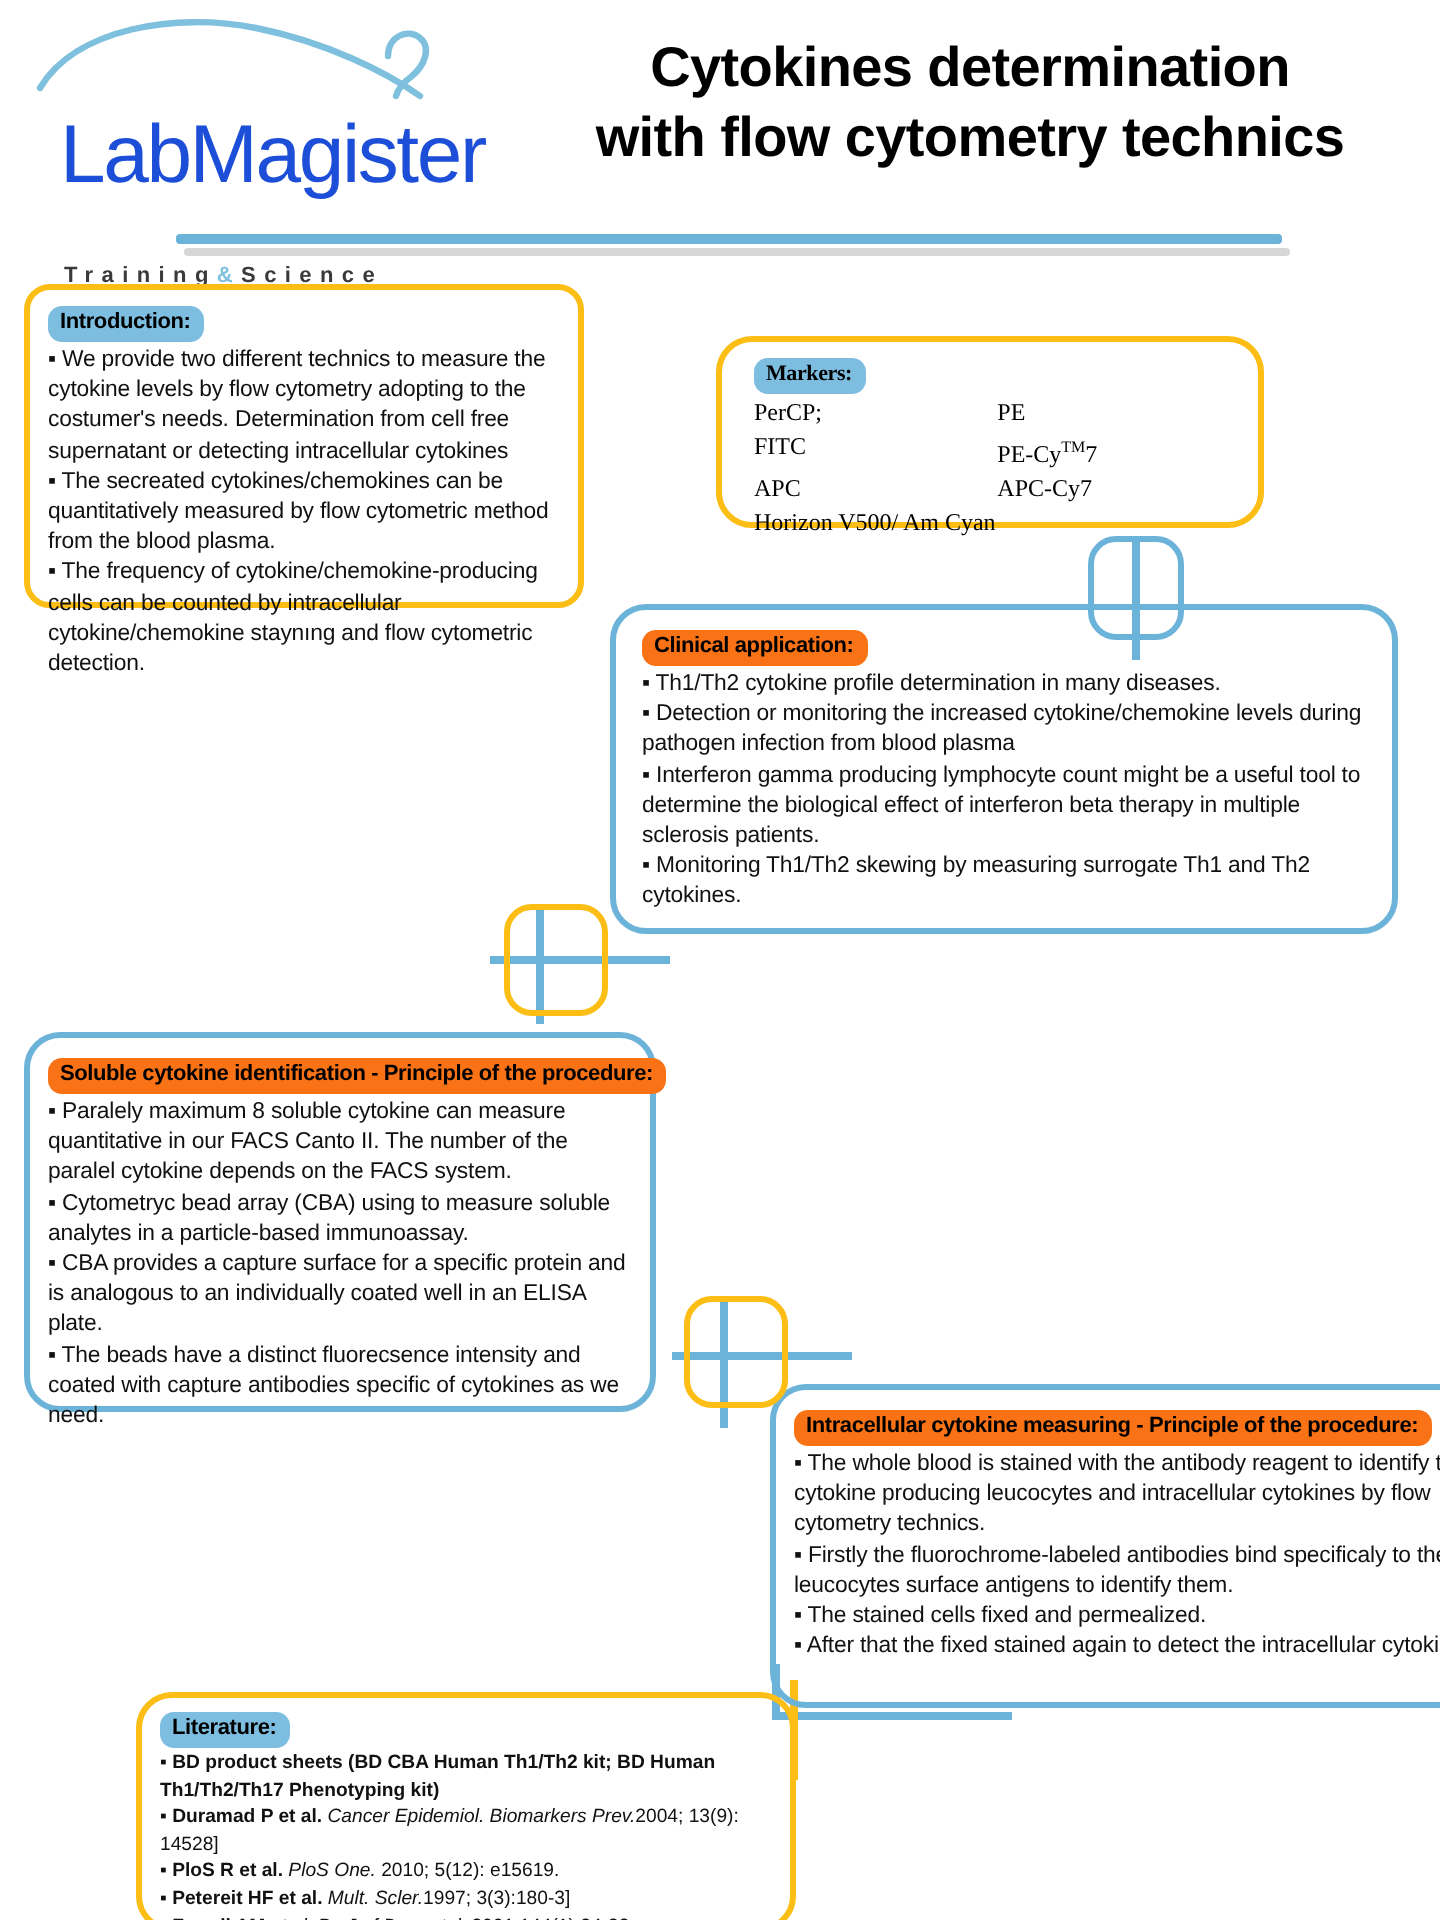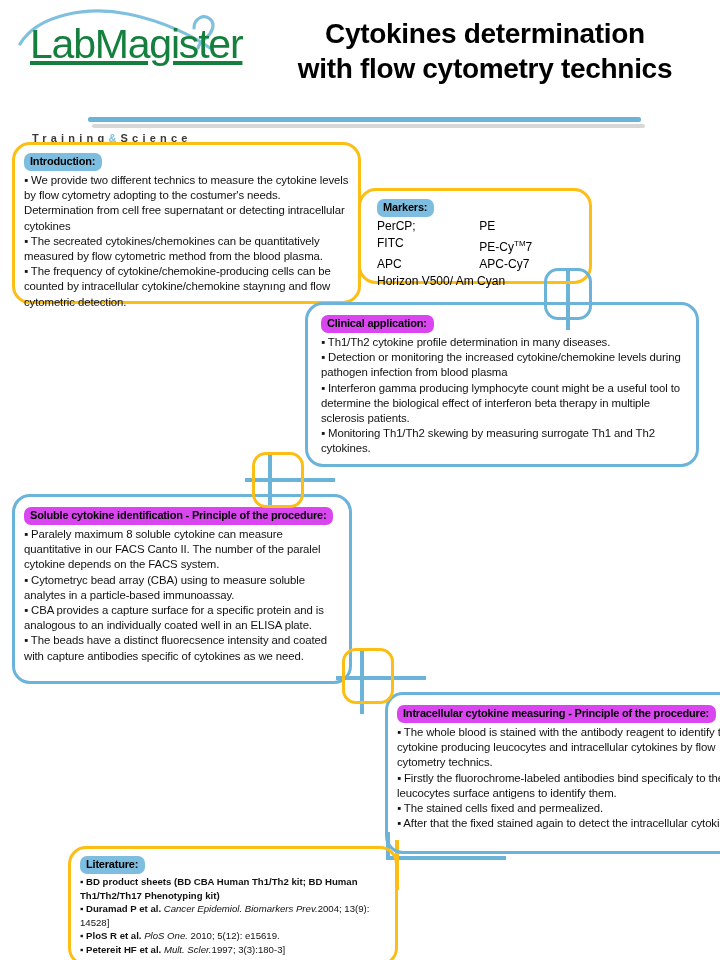--- a/index.html
+++ b/index.html
@@ -10,25 +10,24 @@
     position:relative;
     overflow:hidden;
     color:#000;
   }
   .poster{position:absolute;inset:0;}
 
   
   .logo-wrap{position:absolute;left:18px;top:6px;width:230px;height:105px;}
   .logo-swoosh{position:absolute;left:0;top:0;}
   .logo-name{
-    position:absolute;left:12px;top:15px;
+    position:absolute;left:12px;top:48px;
     font-size:41px;letter-spacing:-1.2px;
-    color:#15803d;font-weight:400;
+    color:#1d4ed8;font-weight:400;
     font-family:"Liberation Sans", sans-serif;
-    text-decoration:underline;
   }
   .logo-sub{
     position:absolute;left:14px;top:82px;
     font-size:11px;letter-spacing:4.2px;
     color:#3a3a3a;font-weight:700;margin-top:44px;
   }
   .logo-sub .amp{color:#7ec0de;}
 
   .title{
     position:absolute;left:265px;top:16px;width:440px;
@@ -57,21 +56,21 @@
     display:inline-block;
     font-size:11px;font-weight:bold;
     padding:2px 7px 3px 6px;
     border-radius:7px;
     line-height:13px;
     color:#000;
     white-space:nowrap;
     letter-spacing:-0.2px;
   }
   .badge.blue{background:#7cbde0;}
-  .badge.yellow{background:#d946ef;}
+  .badge.yellow{background:#f97316;}
 
   .body-txt{
     font-size:11.4px;
     line-height:15.2px;
     letter-spacing:-0.1px;
     color:#111;
   }
   .body-txt p{margin:0;}
 
   
@@ -118,32 +117,32 @@
   <div class="line" style="left:566px;top:268px;width:4px;height:62px;"></div>
   <div class="line" style="left:268px;top:452px;width:4px;height:60px;"></div>
   <div class="line" style="left:245px;top:478px;width:90px;height:4px;"></div>
   <div class="line" style="left:360px;top:648px;width:4px;height:66px;"></div>
   <div class="line" style="left:336px;top:676px;width:90px;height:4px;"></div>
   <div class="line" style="left:386px;top:832px;width:4px;height:28px;"></div>
   <div class="line" style="left:386px;top:856px;width:120px;height:4px;"></div>
 
   <div class="line yellow" style="left:395px;top:840px;width:4px;height:50px;"></div>
 
-  <div class="box yellow" style="left:12px;top:142px;width:349px;height:162px;">
+  <div class="box yellow" style="left:12px;top:142px;width:280px;height:162px;border-radius:13px;">
     <div class="box-inner" style="padding:6px 9px 0 9px;">
       <span class="badge blue">Introduction:</span>
       <div class="body-txt" style="margin-top:2px;">
         <p>▪ We provide two different technics to measure the cytokine levels by flow cytometry adopting to the costumer's needs. Determination from cell free supernatant or detecting intracellular cytokines</p>
         <p>▪  The secreated cytokines/chemokines  can be quantitatively measured by flow cytometric method from the blood plasma.</p>
         <p>▪ The frequency of cytokine/chemokine-producing  cells can be counted by intracellular  cytokine/chemokine staynıng and flow cytometric  detection.</p>
       </div>
     </div>
   </div>
 
-  <div class="box yellow" style="left:358px;top:188px;width:234px;height:96px;">
+  <div class="box yellow" style="left:358px;top:168px;width:274px;height:96px;font-family:Liberation Serif, serif;">
     <div class="box-inner" style="padding:6px 0 0 16px;">
       <span class="badge blue">Markers:</span>
       <div style="margin-top:1px;">
         <div class="mk-row">
           <div class="mk-c1">PerCP;</div>
           <div class="mk-c2">PE</div>
         </div>
         <div class="mk-row">
           <div class="mk-c1">FITC</div>
           <div class="mk-c2"><span>PE-Cy</span><sup>TM</sup><span>7</span></div>
@@ -164,21 +163,21 @@
       <span class="badge yellow">Clinical application:</span>
       <div class="body-txt" style="margin-top:2px;">
         <p>▪ Th1/Th2 cytokine  profile  determination in many diseases.</p>
         <p>▪ Detection or monitoring the increased cytokine/chemokine  levels during pathogen infection  from blood plasma</p>
         <p>▪  Interferon gamma producing lymphocyte  count might  be a useful tool to determine the biological  effect of interferon beta therapy in multiple sclerosis  patients.</p>
         <p>▪  Monitoring  Th1/Th2 skewing by measuring surrogate Th1 and Th2 cytokines.</p>
       </div>
     </div>
   </div>
 
-  <div class="box blue" style="left:12px;top:494px;width:340px;height:190px;">
+  <div class="box blue" style="left:12px;top:516px;width:316px;height:190px;">
     <div class="box-inner" style="padding:8px 9px 0 9px;">
       <span class="badge yellow">Soluble cytokine identification - Principle of the procedure:</span>
       <div class="body-txt" style="margin-top:2px;">
         <p>▪ Paralely maximum  8 soluble cytokine  can measure quantitative  in our FACS Canto II. The number of the paralel cytokine  depends on the FACS system.</p>
         <p>▪ Cytometryc bead array (CBA) using to measure soluble  analytes in a particle-based  immunoassay.</p>
         <p>▪ CBA provides  a capture surface for a specific  protein and is analogous to an individually  coated well in an ELISA plate.</p>
         <p>▪ The beads have a distinct  fluorecsence intensity  and coated with capture antibodies  specific  of cytokines  as we need.</p>
       </div>
     </div>
   </div>

